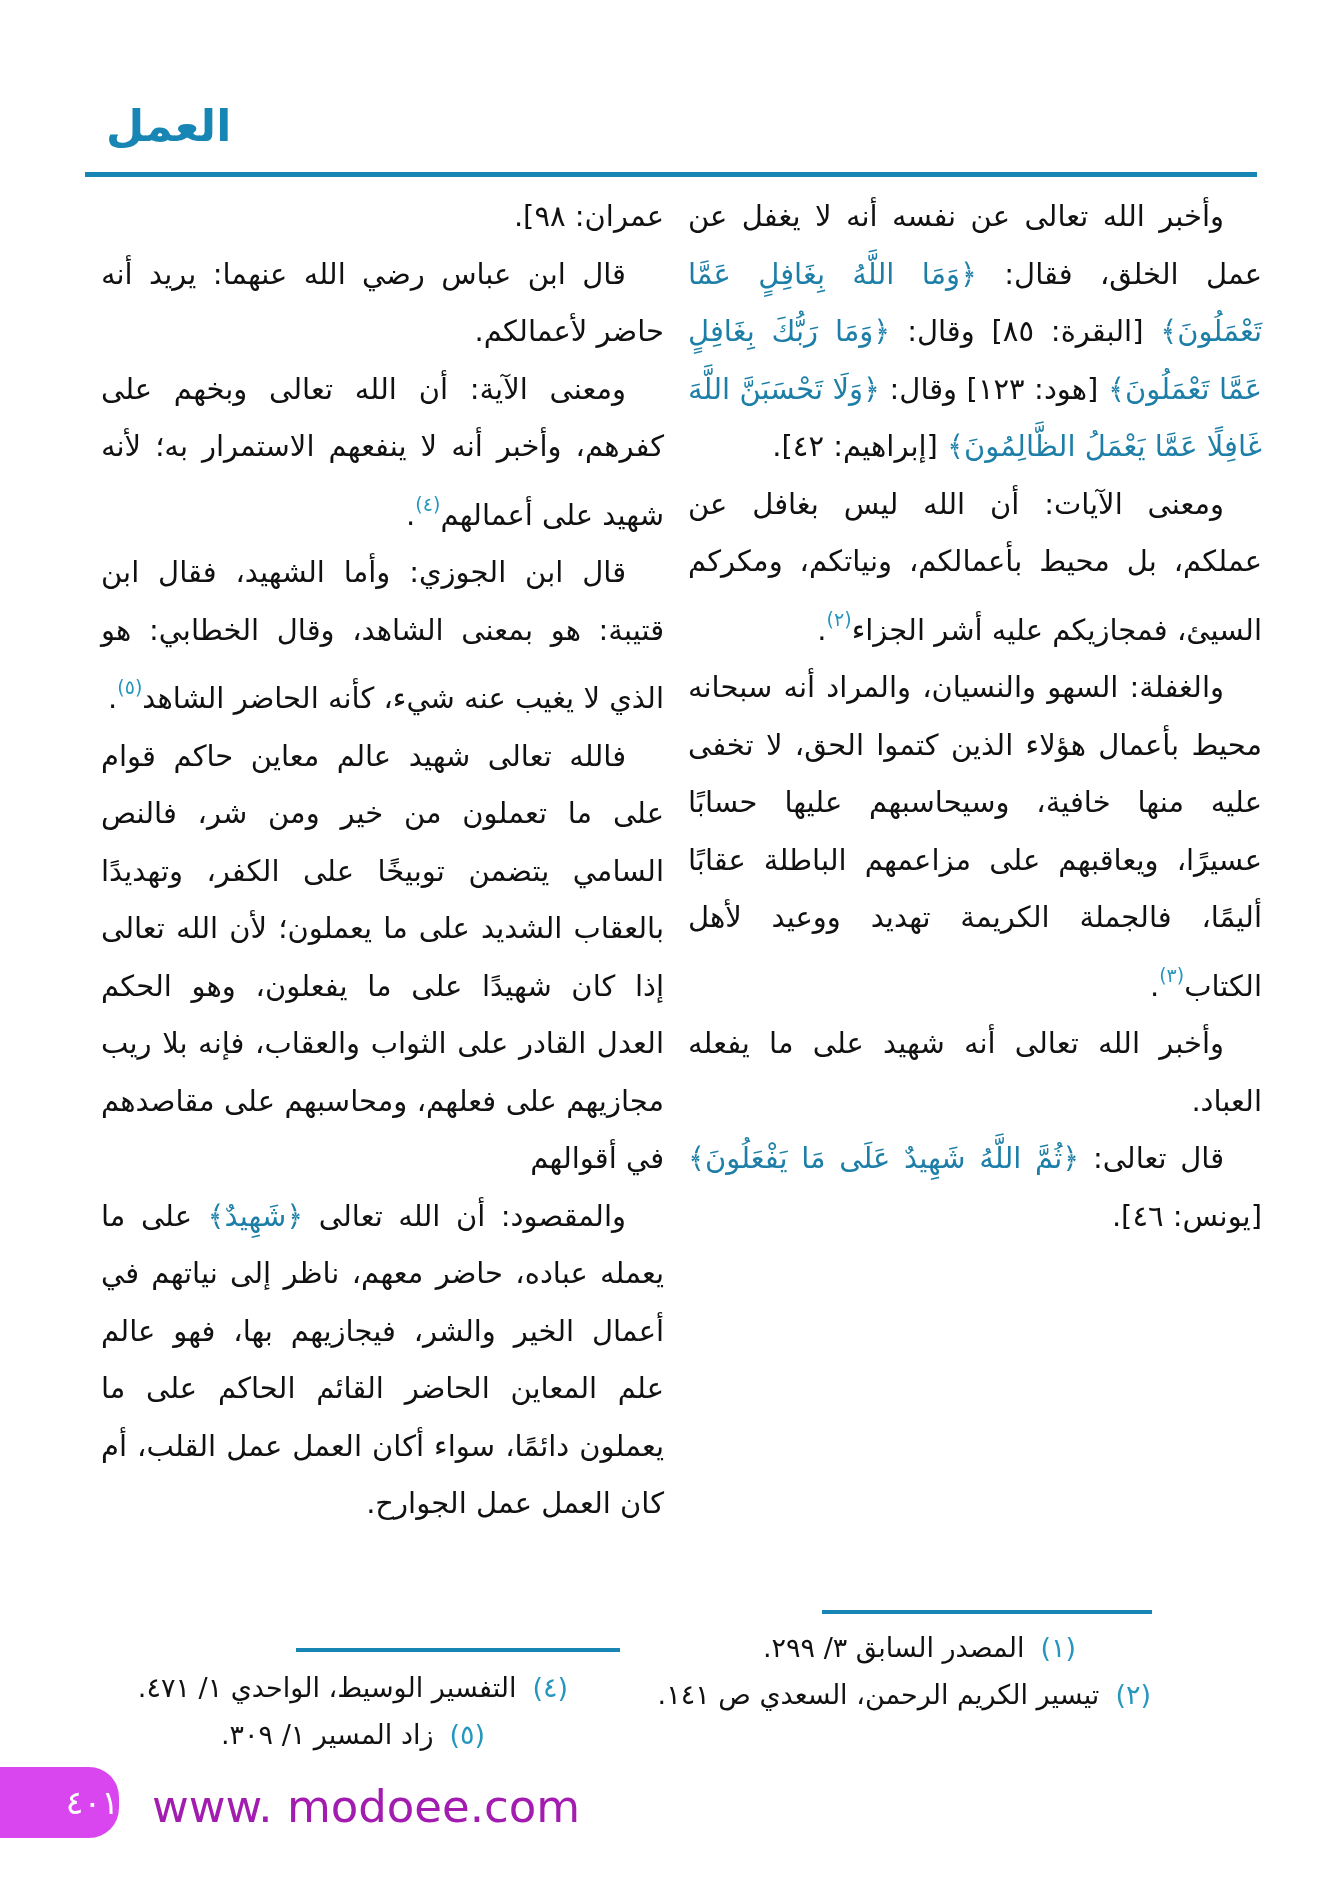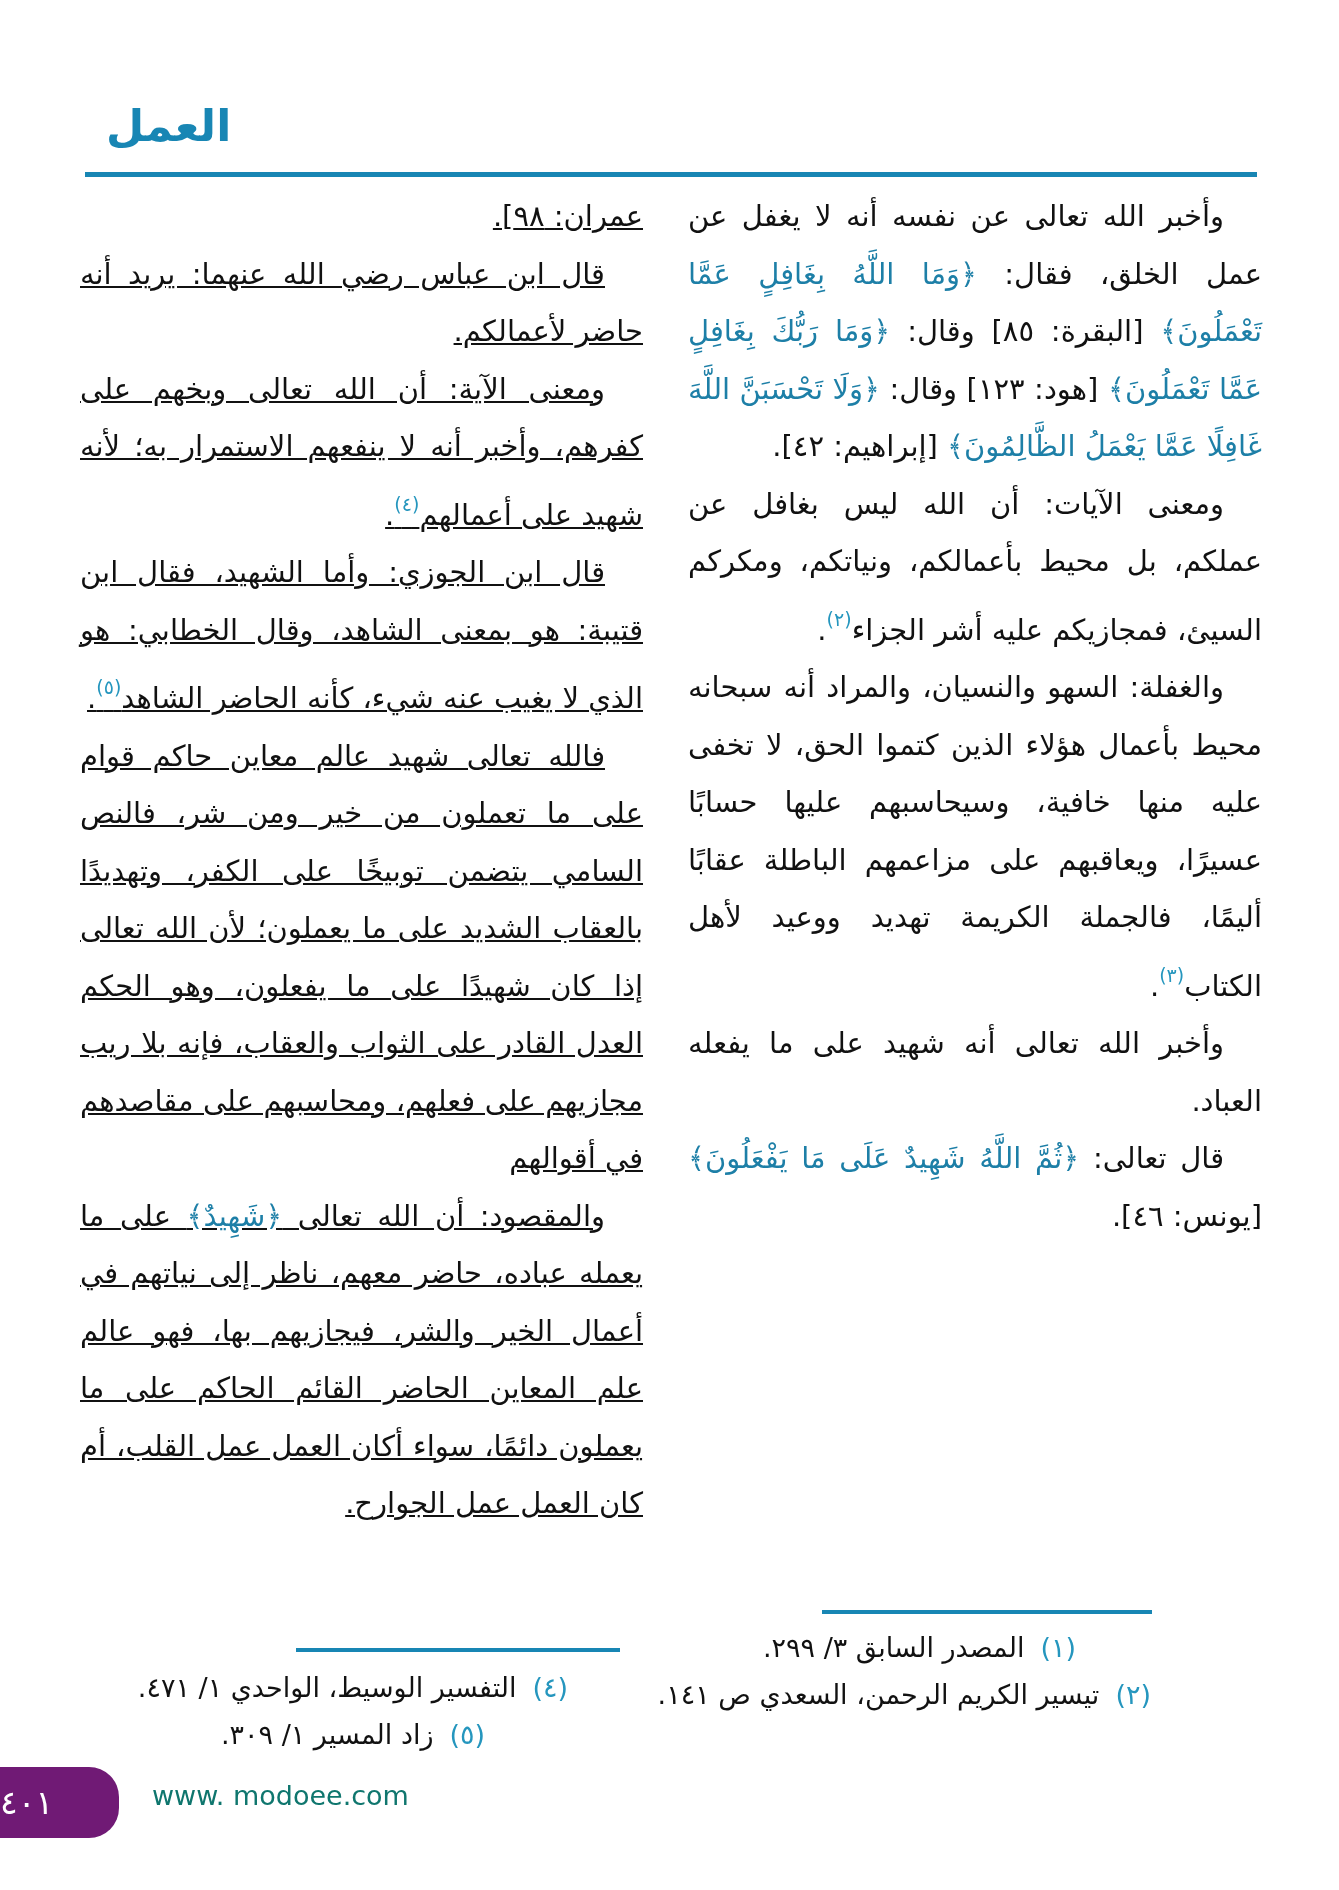--- a/index.html
+++ b/index.html
@@ -17,48 +17,48 @@
   }
   .header-rule{
     position:absolute;left:85px;top:172px;width:1172px;height:5px;
     background:#1886b4;
   }
   .col{
     position:absolute;top:188px;
     font-size:29px;line-height:57.5px;color:#111111;
   }
   .col-right{left:688px;width:574px;}
-  .col-left{left:80px;width:563px;text-decoration:underline;}
+  .col-left{left:101px;width:563px;}
   .para{margin:0;text-align:justify;}
   .para.indent{text-indent:38px;}
   .para.tight{font-size:26px;}
   .quran{color:#1d7fa7;}
   .fnref{
     color:#2596be;font-size:19px;vertical-align:14px;letter-spacing:-1px;
   }
   .fn-sep{position:absolute;height:4px;background:#1886b4;}
   .fn-sep-right{left:822px;top:1610px;width:330px;}
   .fn-sep-left{left:296px;top:1648px;width:324px;}
   .fns{
     position:absolute;font-size:27px;line-height:47px;color:#111111;
     text-align:center;
   }
   .fns-right{left:688px;top:1624px;width:463px;}
   .fns-left{left:85px;top:1664px;width:536px;}
   .fn{white-space:nowrap;}
   .fn .num{color:#2596be;margin-inline-end:16px;}
   .page-pill{
     position:absolute;left:0;top:1767px;width:119px;height:71px;
-    background:#701a75;border-radius:0 30px 30px 0;
-    display:flex;align-items:center;justify-content:flex-start;
+    background:#d946ef;border-radius:0 30px 30px 0;
+    display:flex;align-items:center;justify-content:flex-end;
   }
   .page-pill .pnum{color:#ffffff;font-size:33px;}
   .site-url{
     position:absolute;left:152px;top:1780px;
-    font-size:27px;color:#0f766e;text-decoration:none;
+    font-size:45px;color:#a21caf;text-decoration:none;
     font-family:"DejaVu Sans", sans-serif;
   }
 </style>
 </head>
 <body>
 
 <div class="page">
 
   <div class="header-title">العمل</div>
 

